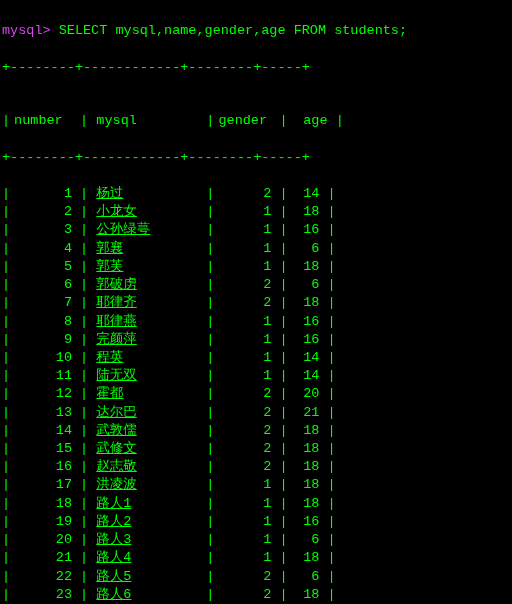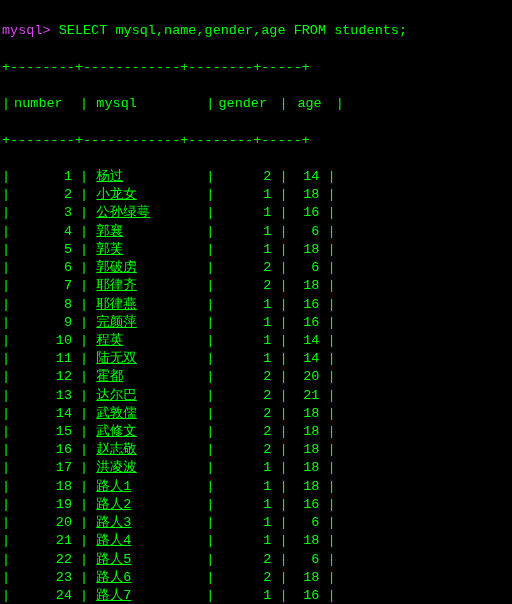--- a/index.html
+++ b/index.html
@@ -21,21 +21,21 @@
   .prompt { color: #d946ef; }
   .row { display: block; }
   .num { display: inline-block; width: 70px; text-align: right; }
   .name { display: inline-block; width: 110px; text-align: left; text-decoration: underline; }
   .gender { display: inline-block; width: 65px; text-align: right; }
   .age { display: inline-block; width: 40px; text-align: right; }
   .pipe { display:inline-block; }
   .hdr-num { display:inline-block; width:70px; text-align:left; padding-left:4px; box-sizing:border-box;}
   .hdr-name { display:inline-block; width:110px; text-align:left; }
   .hdr-gender { display:inline-block; width:65px; text-align:left; padding-left:4px; box-sizing:border-box;}
-  .hdr-age { display:inline-block; width:40px; text-align:center; padding-left:4px; box-sizing:border-box;}
+  .hdr-age { display:inline-block; width:40px; text-align:right; padding-left:4px; box-sizing:border-box;margin-top:17px;}
   .sep { color:#00ff00; }
 </style>
 </head>
 <body>
 
 <div class="term">
 <span class="row"><span class="prompt">mysql&gt; </span><span>SELECT mysql,name,gender,age FROM students;</span></span>
 <span class="row sep">+--------+------------+--------+-----+</span>
 <span class="row"><span class="pipe">|</span><span class="hdr-num">number</span><span class="pipe">|</span> <span class="hdr-name">mysql</span><span class="pipe">|</span><span class="hdr-gender">gender</span><span class="pipe">|</span><span class="hdr-age">age</span> <span class="pipe">|</span></span>
 <span class="row sep">+--------+------------+--------+-----+</span>

